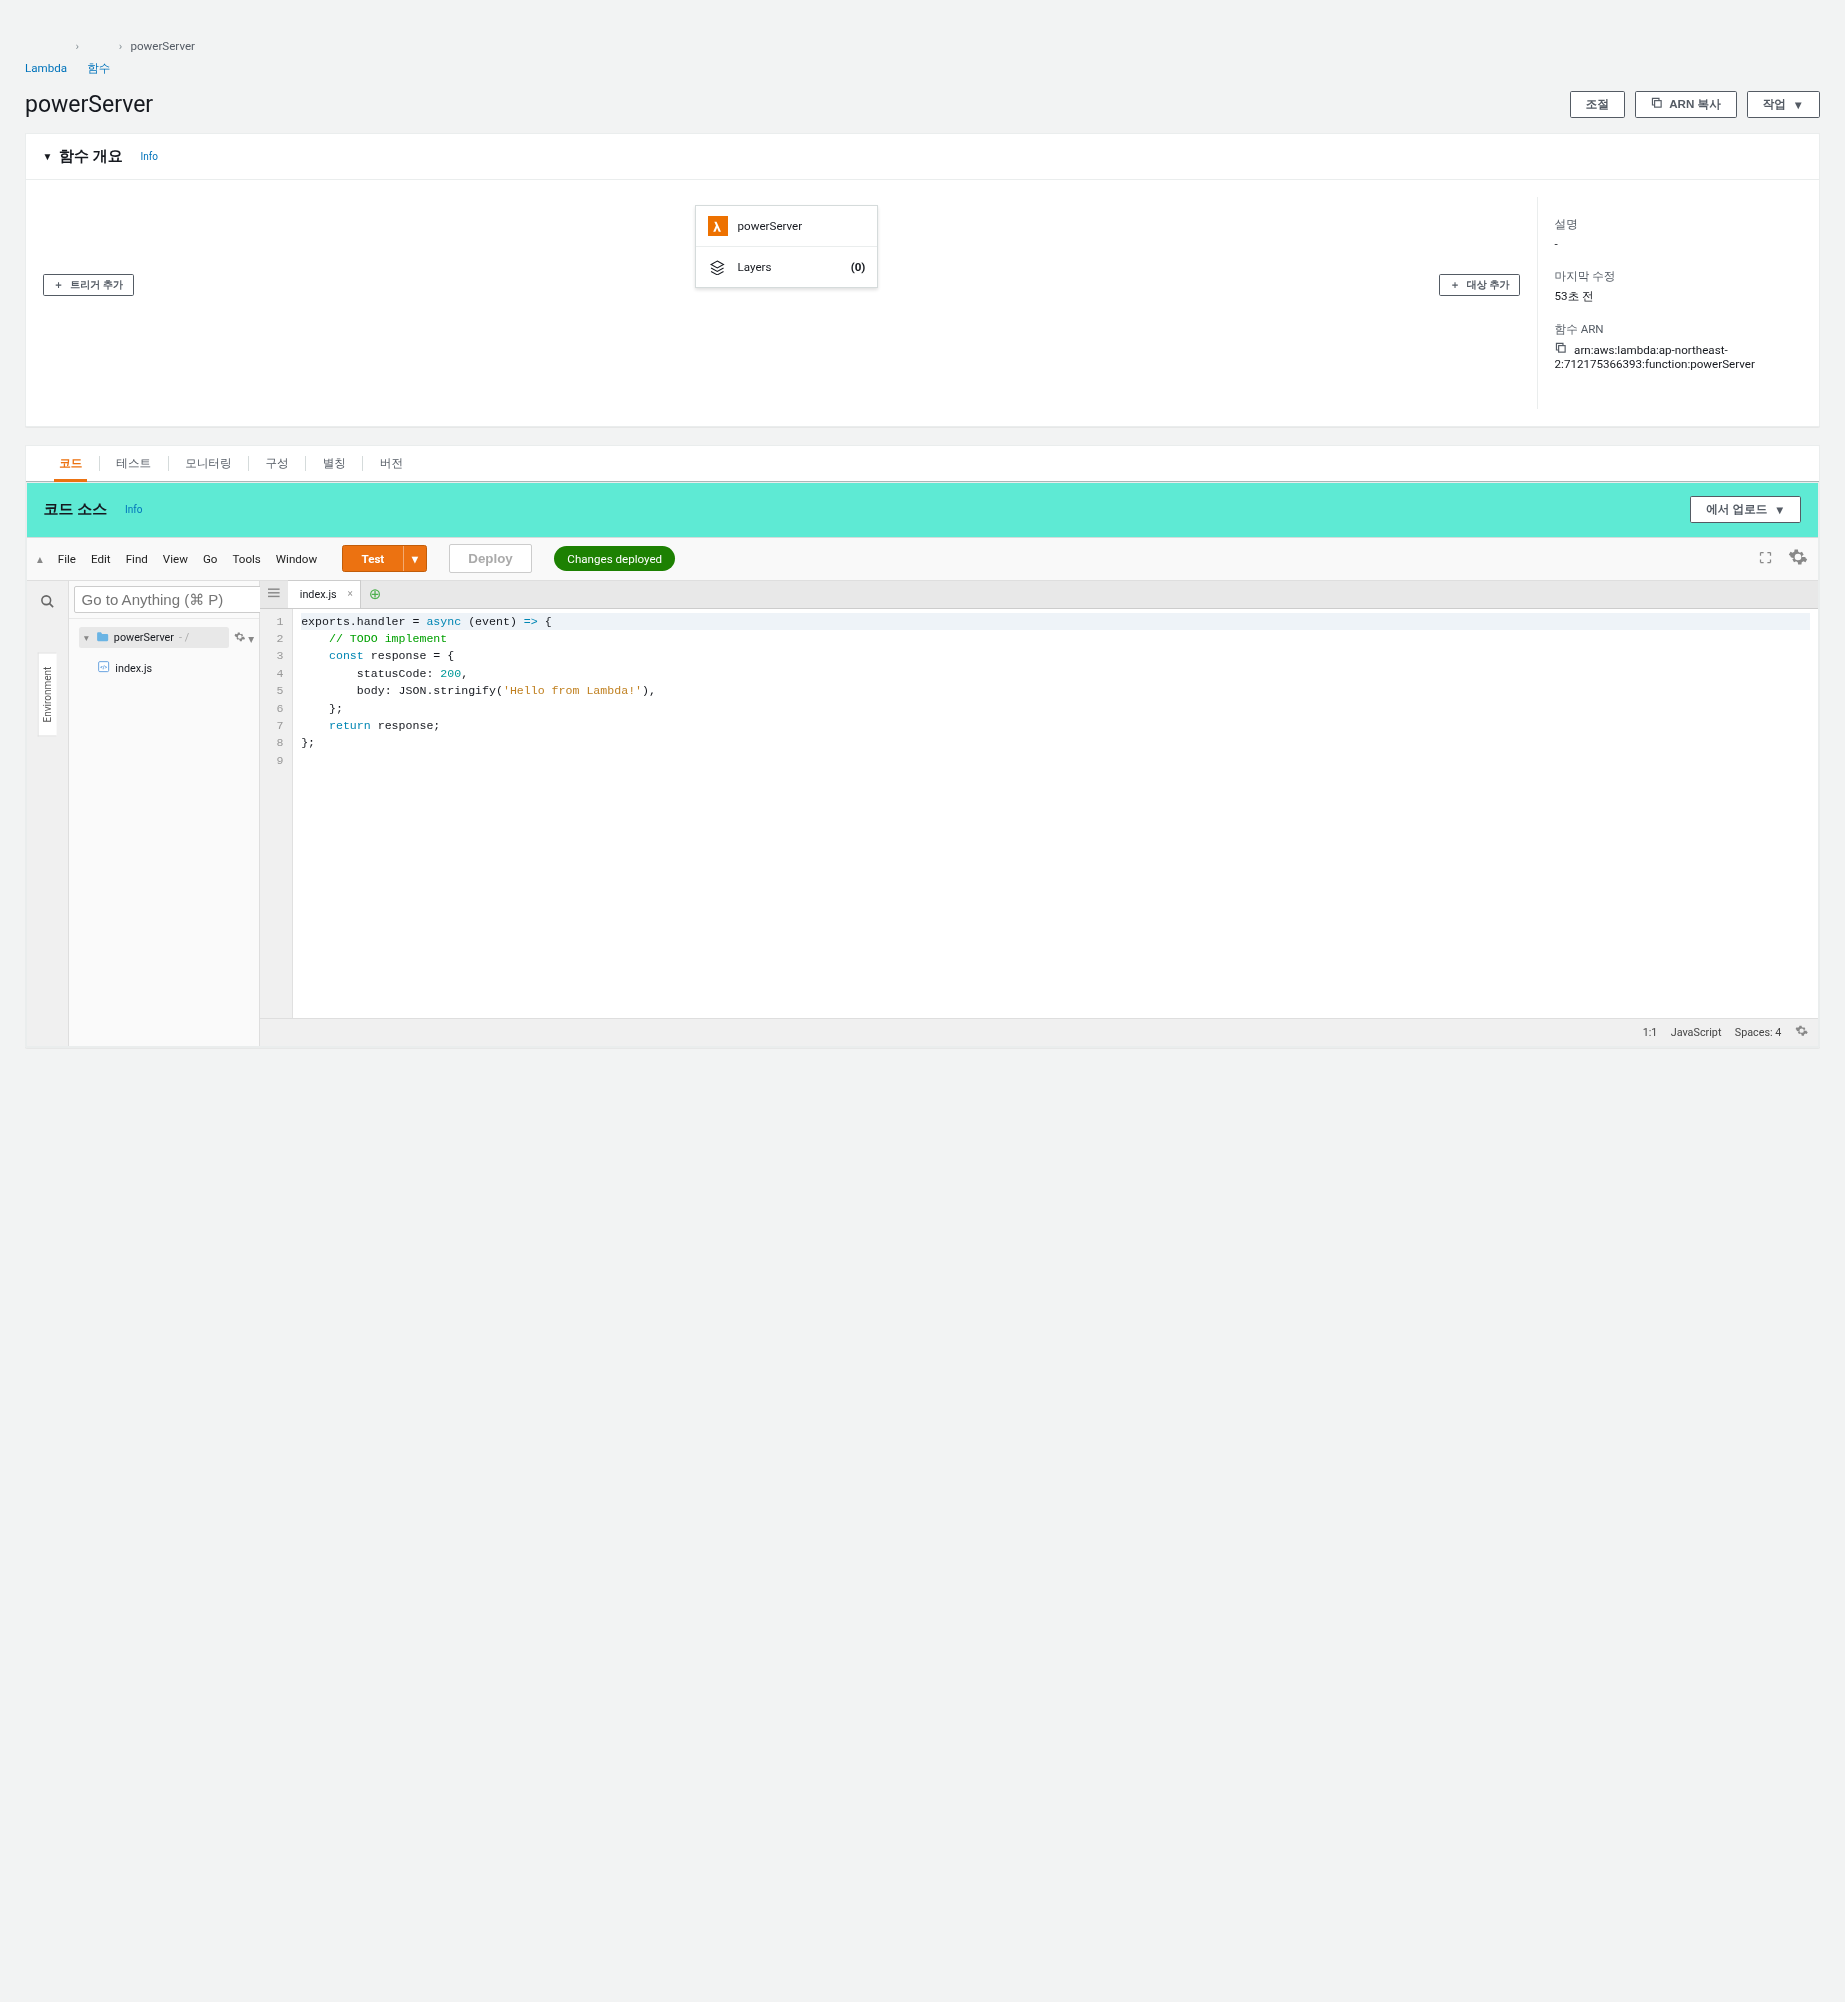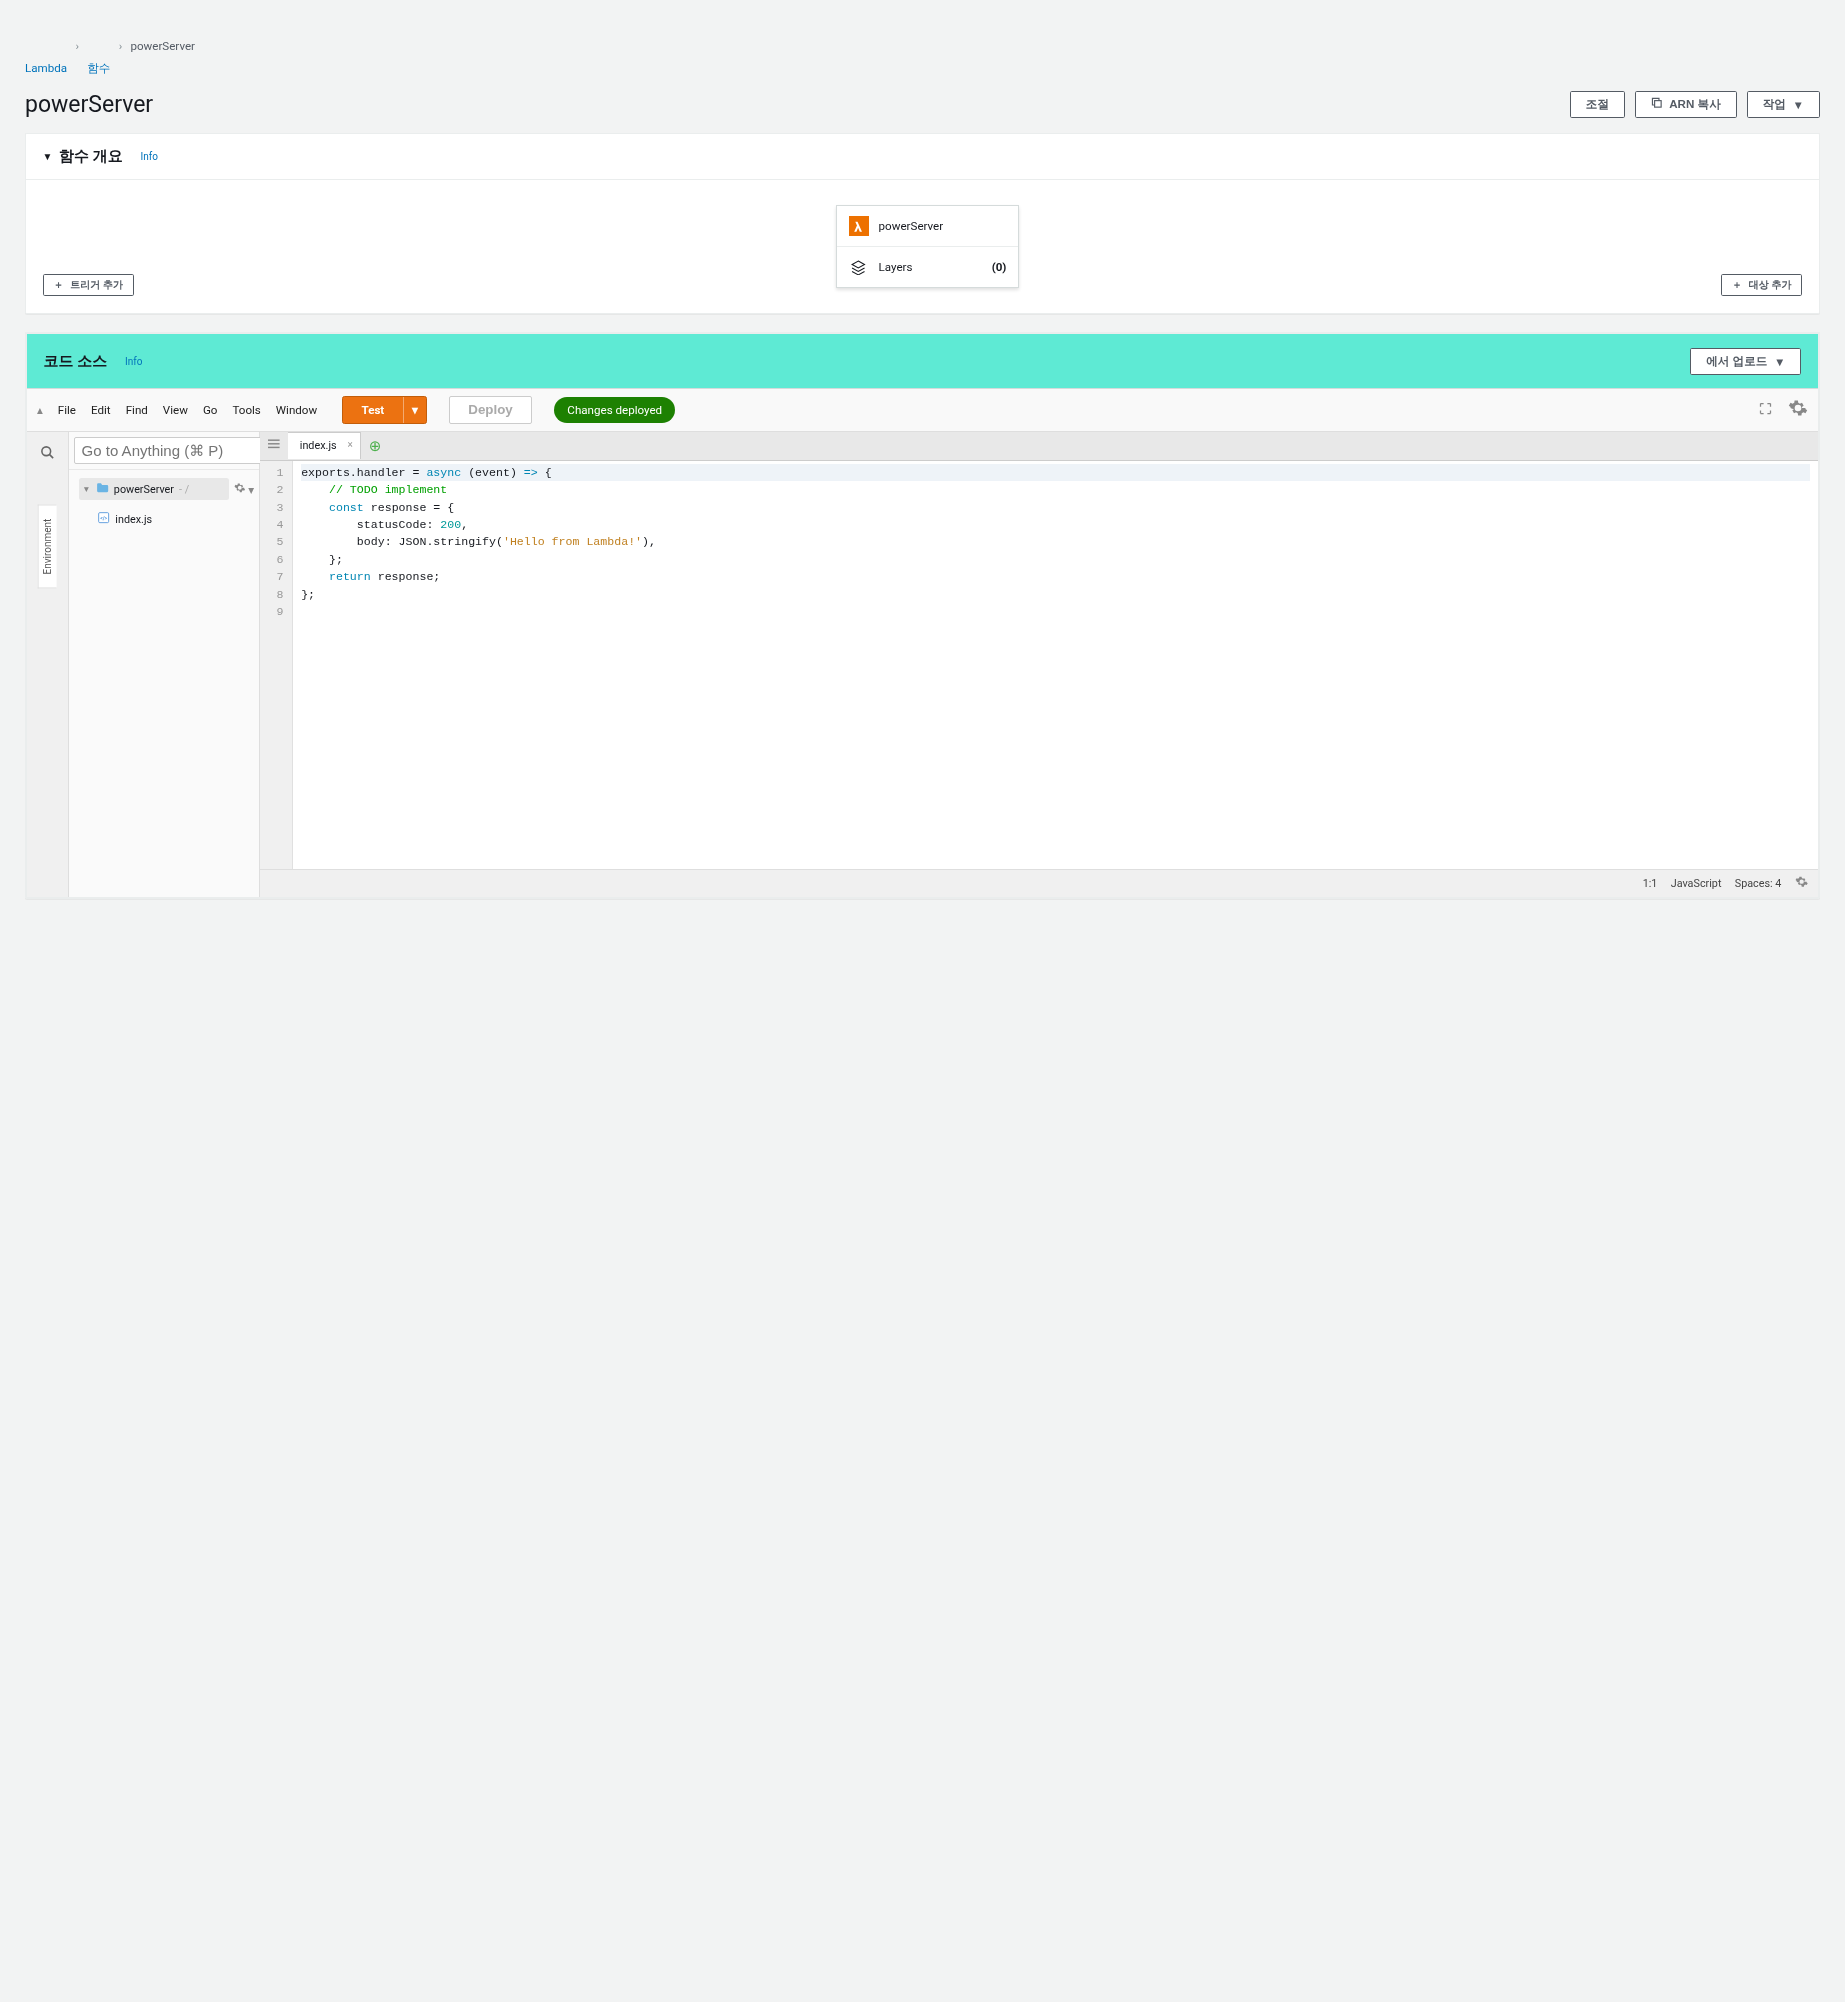--- a/index.html
+++ b/index.html
@@ -170,24 +170,53 @@
             </div>
           </div>
           <div>
             <button class="btn btn-sm">
               <span>＋</span>
               <span>대상 추가</span>
             </button>
           </div>
         </div>
       </div>
+      <div class="overview-right">
+        <div class="meta-label">설명</div>
+        <div class="meta-value">-</div>
+        <div class="meta-label">마지막 수정</div>
+        <div class="meta-value">53초 전</div>
+        <div class="meta-label">함수 ARN</div>
+        <div class="meta-value">
+          <span class="copy-icon">
+            <svg width="11.6" height="11.6" viewBox="0 0 16 16" fill="none" stroke="#545b64" stroke-width="1.6">
+                <rect x="5" y="5" width="9" height="9"></rect>
+                <path d="M11 5V2H2v9h3"></path>
+              </svg>
+          </span>
+          <span>arn:aws:lambda:ap-northeast-2:712175366393:function:powerServer</span>
+        </div>
+      </div>
     </div>
   </div>
 
   <div class="panel" style="padding-bottom:0;">
+    <div class="tabs">
+      <div class="tab active">코드</div>
+      <div class="tab-divider"></div>
+      <div class="tab">테스트</div>
+      <div class="tab-divider"></div>
+      <div class="tab">모니터링</div>
+      <div class="tab-divider"></div>
+      <div class="tab">구성</div>
+      <div class="tab-divider"></div>
+      <div class="tab">별칭</div>
+      <div class="tab-divider"></div>
+      <div class="tab">버전</div>
+    </div>
 
     <div class="code-source-panel">
       <div class="code-source-header">
         <div class="code-source-title">
           <span>코드 소스</span>
           <span class="info-link">Info</span>
         </div>
         <button class="btn">
           <span>에서 업로드</span>
           <span>▼</span>

